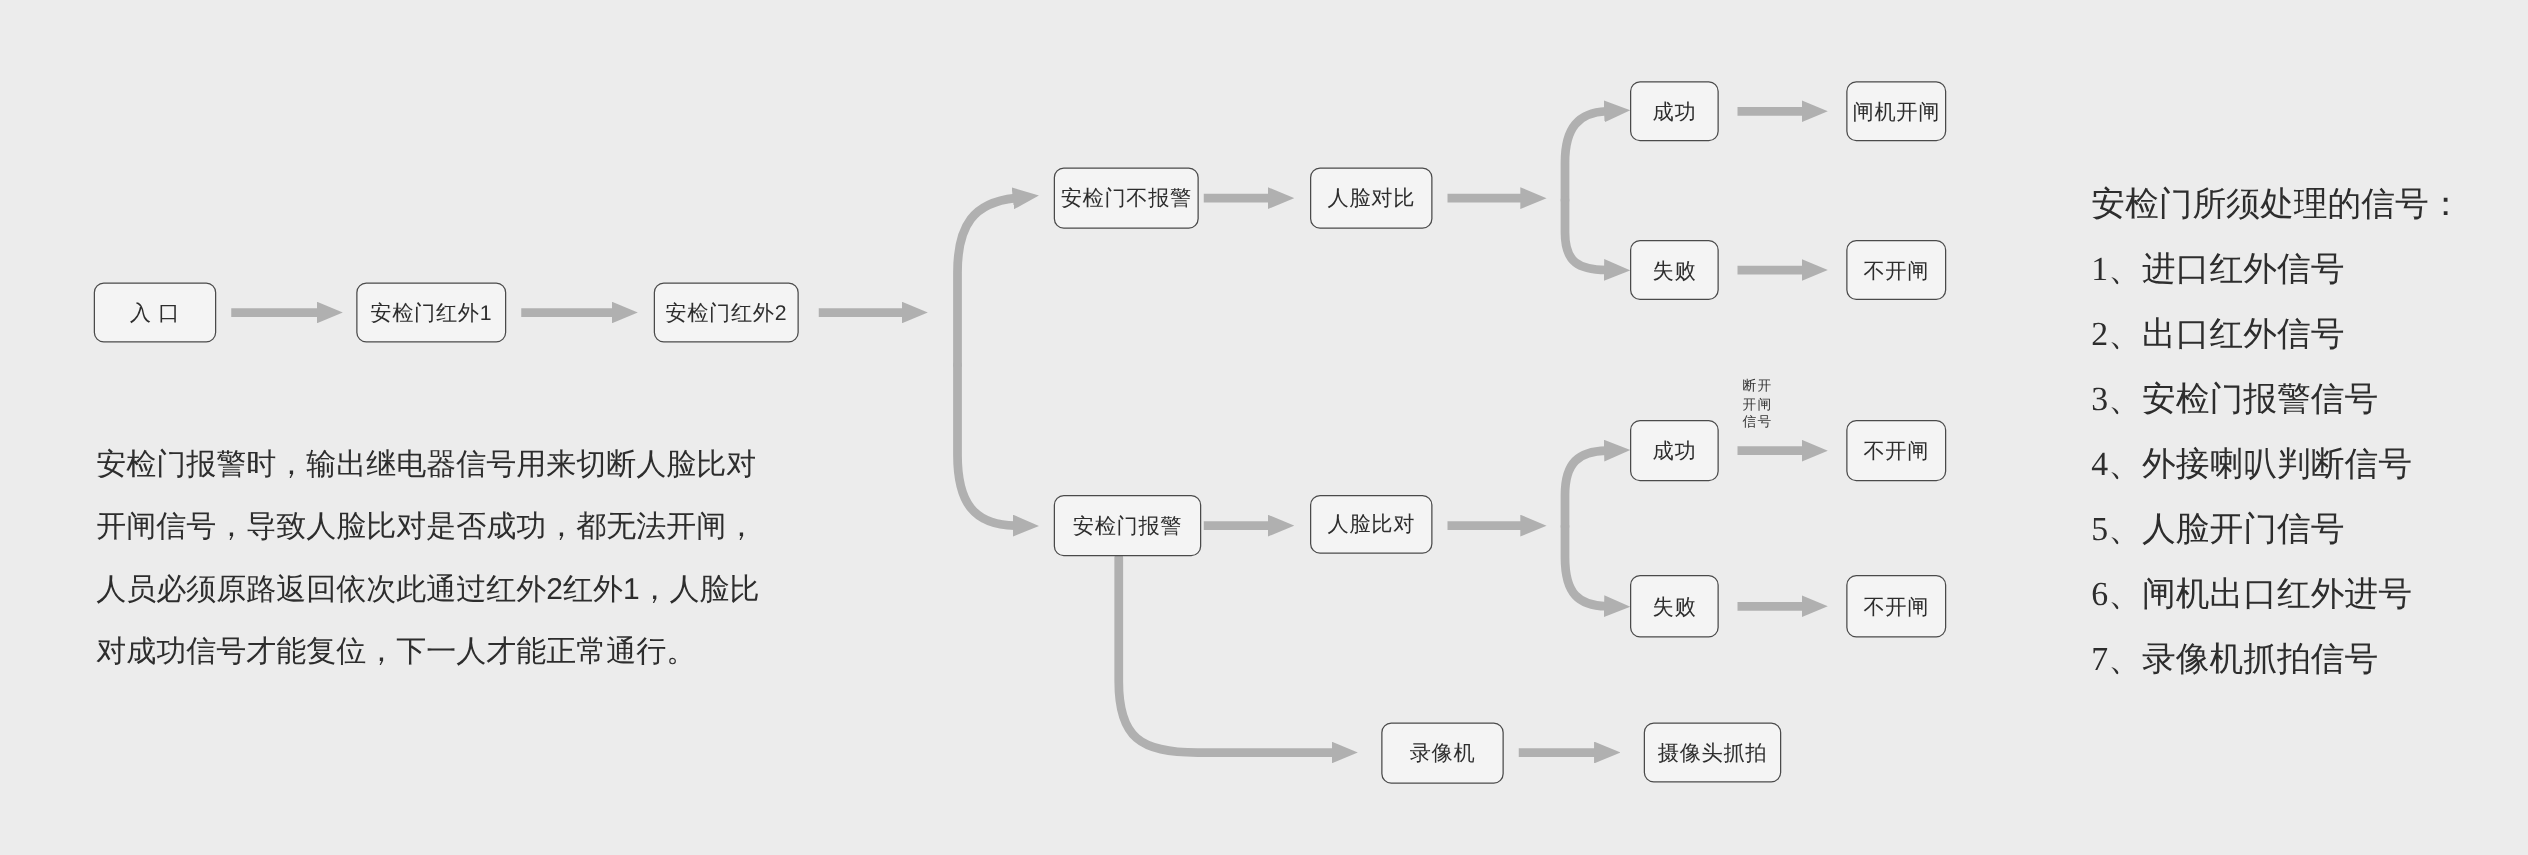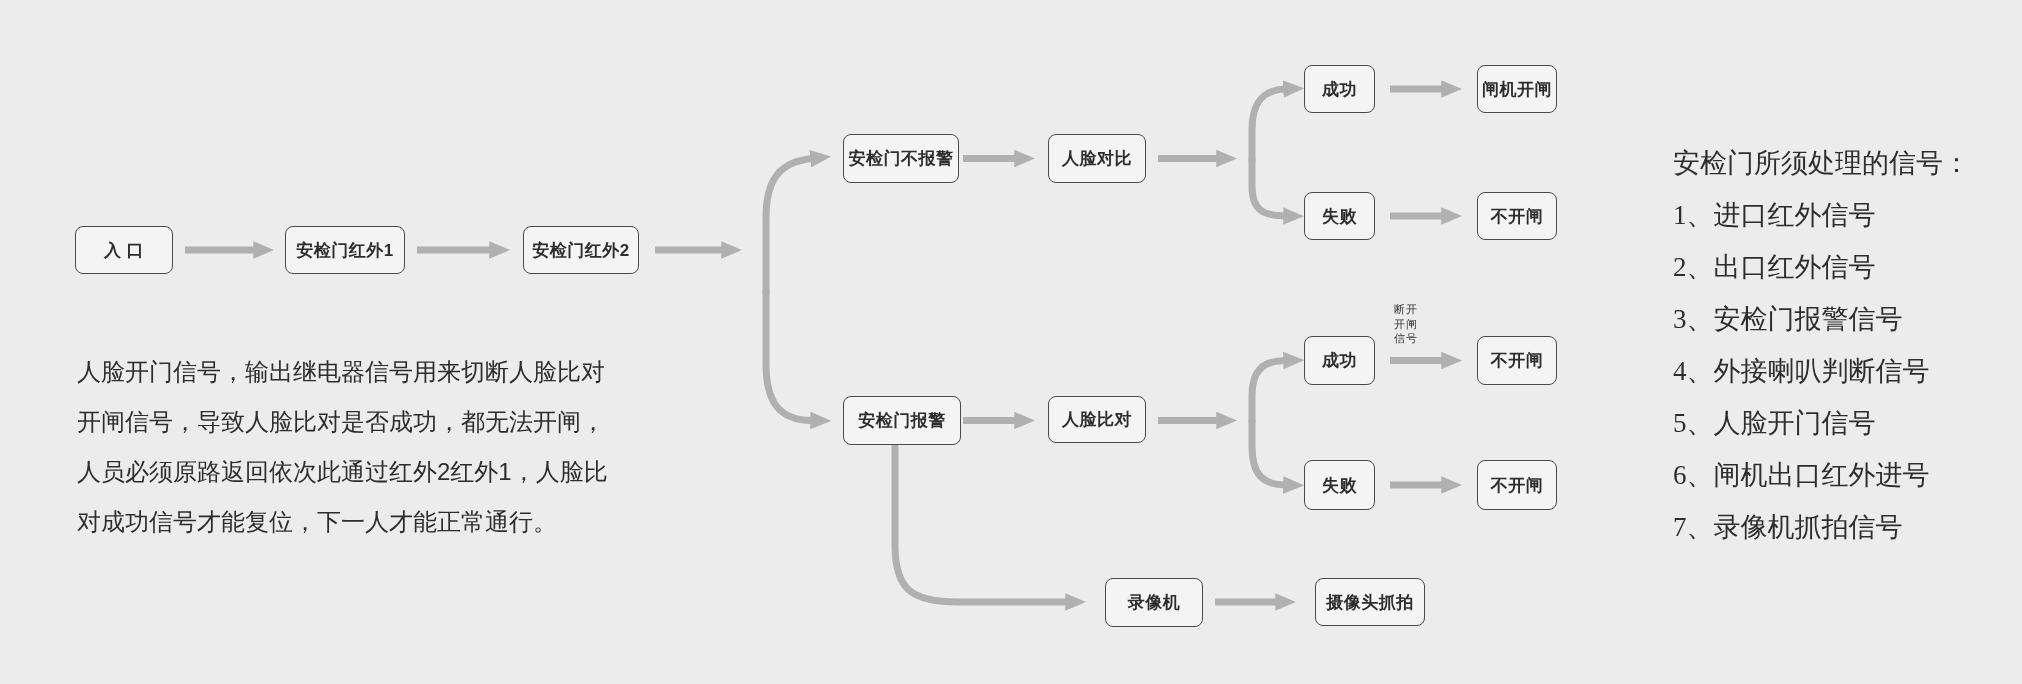--- a/index.html
+++ b/index.html
@@ -18,21 +18,20 @@
     box-sizing: border-box;
     display: flex;
     align-items: center;
     justify-content: center;
     background: #f4f4f4;
     border: 1.5px solid #4a4a4a;
     border-radius: 8px;
     font-size: 17px;
     letter-spacing: 0.5px;
     white-space: nowrap;
-    font-weight: bold;
   }
   .edge-label {
     position: absolute;
     left: 1394px; top: 303px; width: 64px;
     font-size: 11px;
     line-height: 14.5px;
     text-align: left;
     color: #333;
     white-space: pre-line;
     letter-spacing: 1px;
@@ -110,21 +109,21 @@
   <div class="node" style="left:1477px;top:460px;width:80px;height:50px">不开闸</div>
 
   <div class="node" style="left:1105px;top:578px;width:98px;height:49px">录像机</div>
   <div class="node" style="left:1315px;top:578px;width:110px;height:48px">摄像头抓拍</div>
 
   <div class="edge-label">断开
 开闸
 信号</div>
 
   <div class="note">
-    <div class="line">人脸开门信号，输出继电器信号用来切断人脸比对</div>
+    <div class="line">安检门报警时，输出继电器信号用来切断人脸比对</div>
     <div class="line">开闸信号，导致人脸比对是否成功，都无法开闸，</div>
     <div class="line">人员必须原路返回依次此通过红外2红外1，人脸比</div>
     <div class="line">对成功信号才能复位，下一人才能正常通行。</div>
   </div>
 
   <div class="signals">
     <div class="sig-line">安检门所须处理的信号：</div>
     <div class="sig-line">1、进口红外信号</div>
     <div class="sig-line">2、出口红外信号</div>
     <div class="sig-line">3、安检门报警信号</div>

